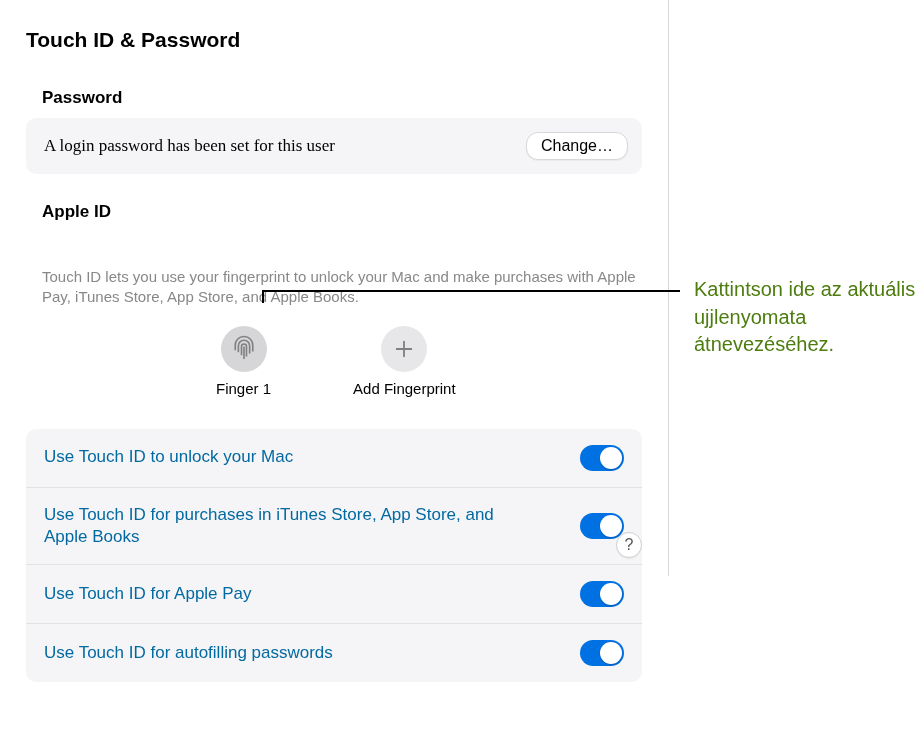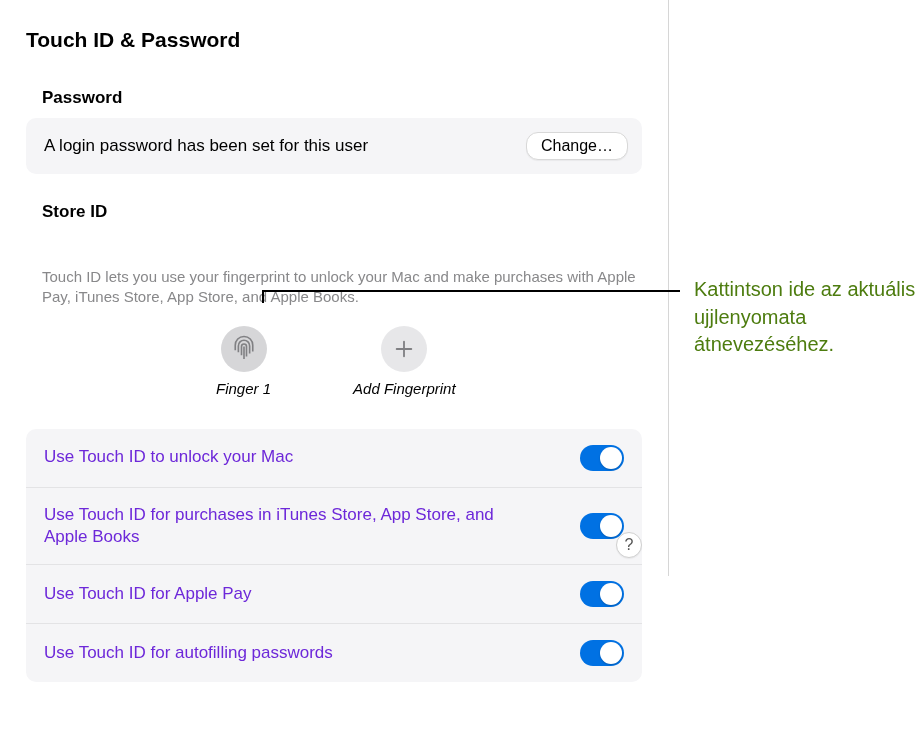--- a/index.html
+++ b/index.html
@@ -38,20 +38,21 @@
       border-radius: 10px;
       padding: 14px 14px 14px 18px;
       display: flex;
       align-items: center;
       justify-content: space-between;
       margin-bottom: 28px;
     }
     .password-text {
       font-size: 17px;
       color: #000;
+      font-family: Liberation Serif, serif;
     }
     .change-btn {
       background: #fff;
       border: 1px solid #d8d8d8;
       border-radius: 12px;
       padding: 4px 14px;
       font-size: 16px;
       color: #000;
       cursor: pointer;
       box-shadow: 0 1px 1px rgba(0,0,0,0.05);
@@ -71,21 +72,20 @@
       margin-left: 190px;
       margin-bottom: 32px;
       position: relative;
     }
     .fp-item {
       display: flex;
       flex-direction: column;
       align-items: center;
       gap: 8px;
       cursor: pointer;
-      font-style: italic;
     }
     .fp-circle {
       width: 46px;
       height: 46px;
       border-radius: 50%;
       display: flex;
       align-items: center;
       justify-content: center;
     }
     .fp-circle.fingerprint {
@@ -108,21 +108,21 @@
       align-items: center;
       justify-content: space-between;
       padding: 16px 18px;
       border-bottom: 1px solid #e3e3e5;
     }
     .toggle-row:last-child {
       border-bottom: none;
     }
     .toggle-label {
       font-size: 17px;
-      color: #6d28d9;
+      color: #0369a1;
       max-width: 480px;
       line-height: 1.3;
     }
     .switch {
       position: relative;
       width: 44px;
       height: 26px;
       background: #0071e3;
       border-radius: 13px;
       cursor: pointer;
@@ -188,21 +188,21 @@
 
 <div class="panel">
   <h1 class="page-title">Touch ID &amp; Password</h1>
 
   <div class="section-title">Password</div>
   <div class="password-card">
     <div class="password-text">A login password has been set for this user</div>
     <button class="change-btn">Change…</button>
   </div>
 
-  <div class="section-title">Store ID</div>
+  <div class="section-title">Apple ID</div>
   <div class="touchid-desc">Touch ID lets you use your fingerprint to unlock your Mac and make purchases with Apple Pay, iTunes Store, App Store, and Apple Books.</div>
 
   <div class="fingerprints">
     <div class="fp-item">
       <div class="fp-circle fingerprint">
         <svg width="30" height="30" viewBox="0 0 24 24" fill="none" stroke="#808083" stroke-width="1.3">
           <path d="M12 2c-4 0-7 3-7 7v4"></path>
           <path d="M12 5c-2.5 0-4.5 2-4.5 4.5v5"></path>
           <path d="M12 8c-1.2 0-2 1-2 2v7"></path>
           <path d="M12 2c4 0 7 3 7 7v5"></path>

